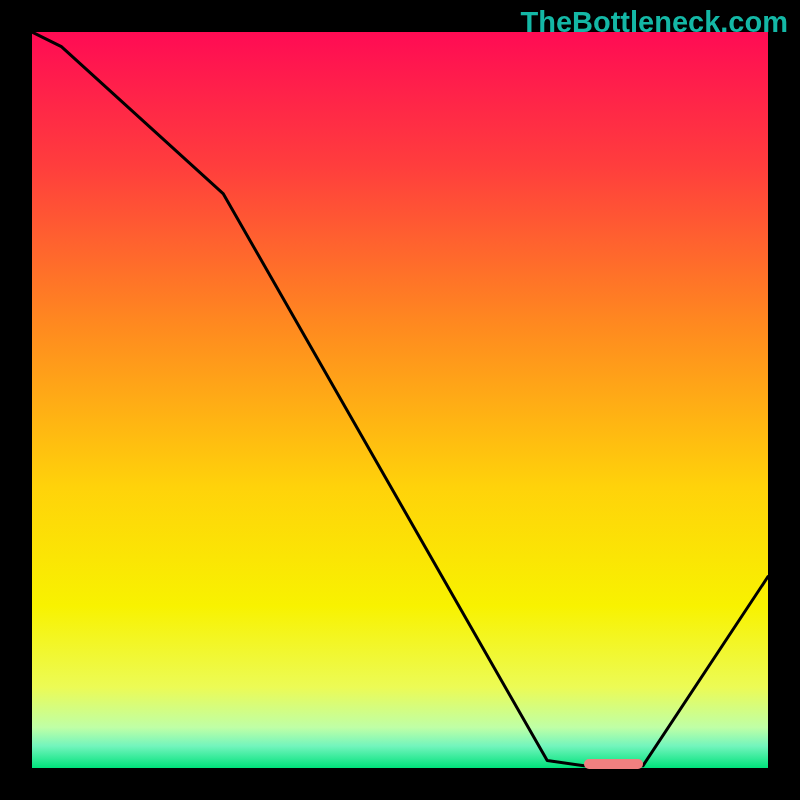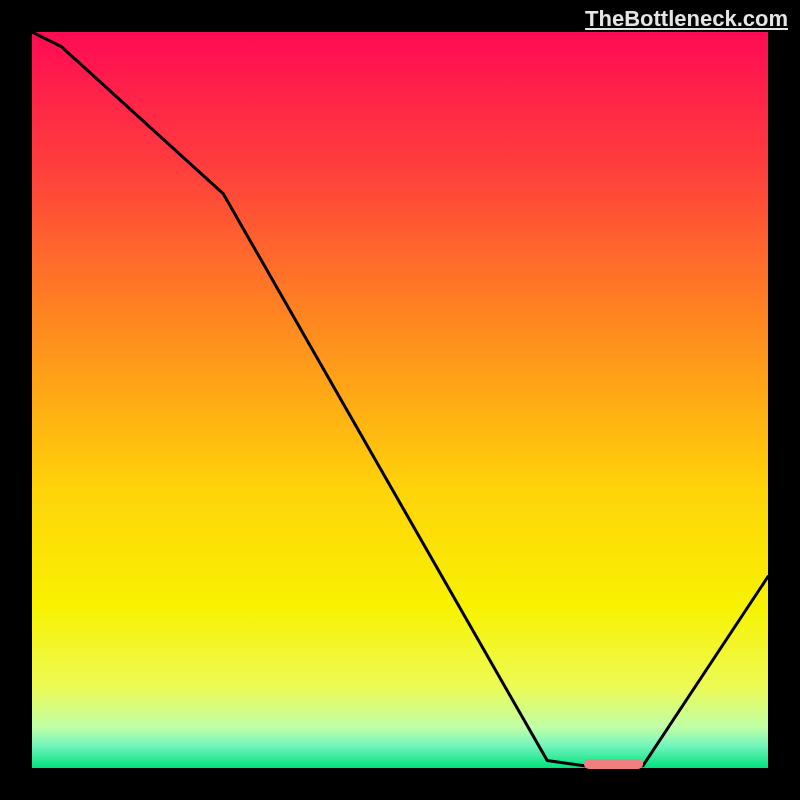--- a/index.html
+++ b/index.html
@@ -37,25 +37,24 @@
     position: absolute;
     height: 10px;
     border-radius: 5px;
     background: #f08080;
   }
   .watermark {
     position: absolute;
     top: 6px;
     right: 12px;
     font-family: Arial, Helvetica, sans-serif;
-    font-size: 22px;
+    font-size: 29px;
     font-weight: 600;
-    color: #e5e5e5;
+    color: #14b8a6;
     user-select: none;
-    text-decoration: underline;
   }
 </style>
 </head>
 <body>
 
 <div class="chart-frame">
 
   <div class="plot-area">
 
     <svg class="plot-bg" viewBox="0 0 736 736" preserveAspectRatio="none">

